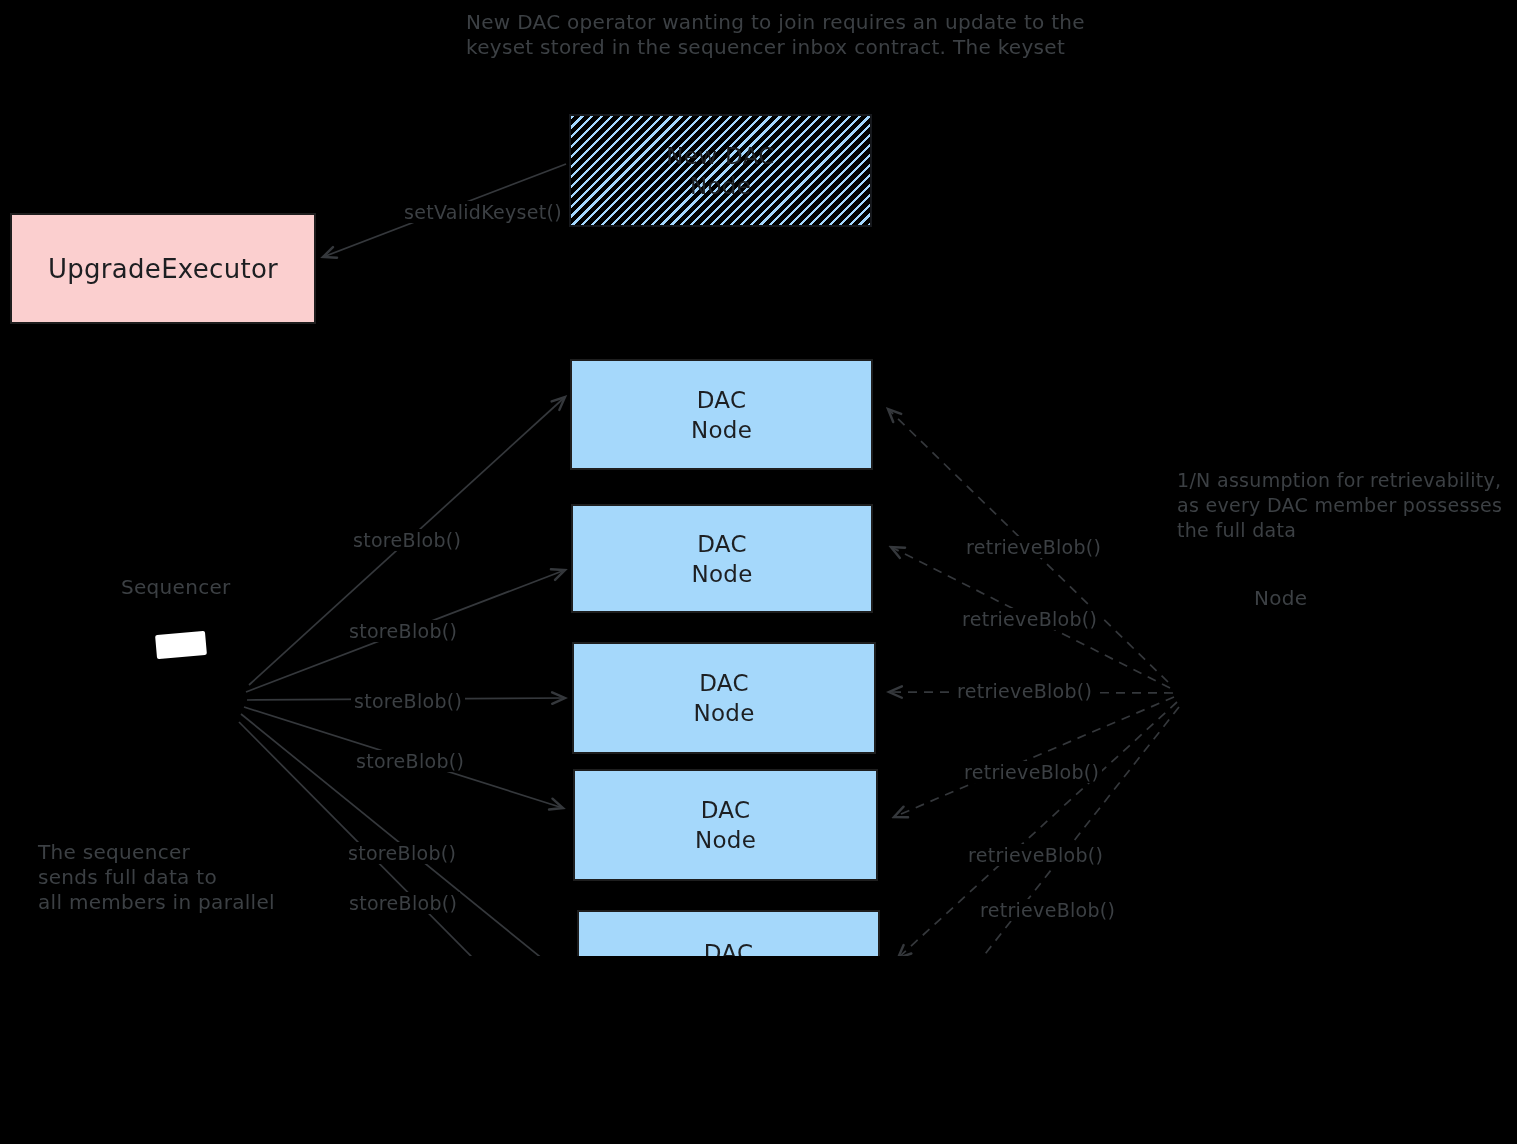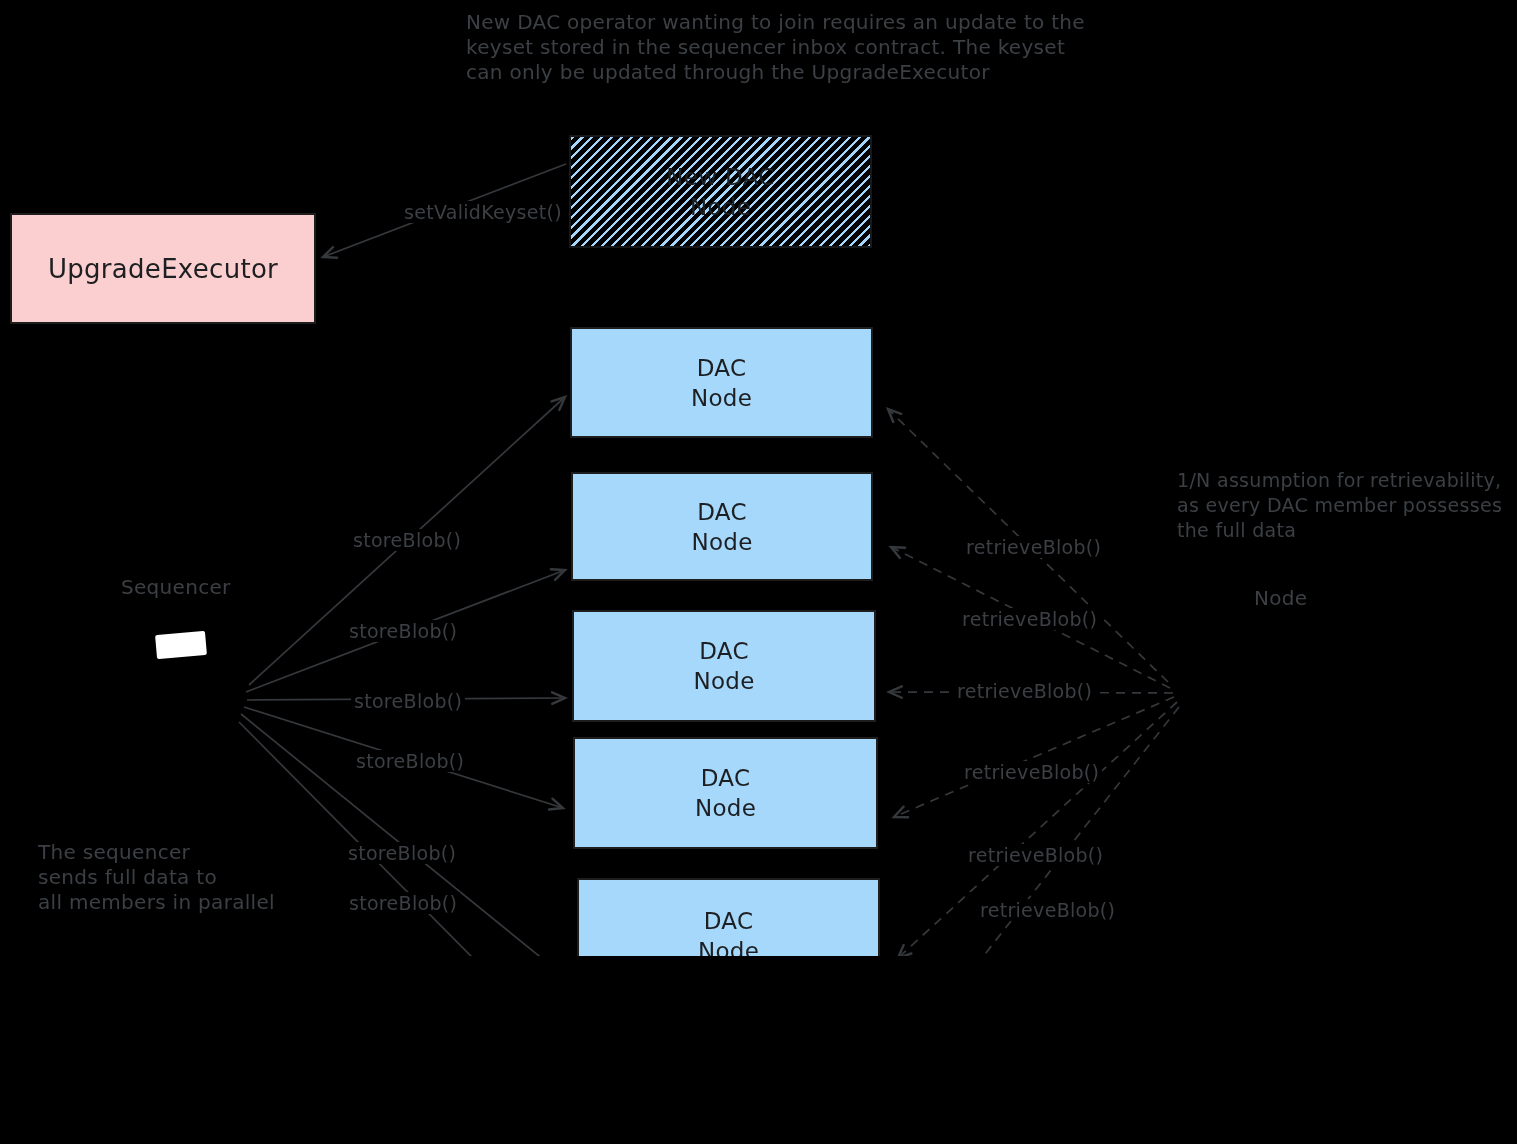--- a/index.html
+++ b/index.html
@@ -15,26 +15,25 @@
   }
   #arrow-layer{position:absolute;left:0;top:0;width:1517px;height:1144px;}
   .arrow{stroke:var(--arrow);stroke-width:1.7;fill:none;marker-end:url(#ah);}
   .dashed{stroke-dasharray:9 7;}
   #ah path{stroke:var(--arrow);}
   .box{
     position:absolute;border:2px solid var(--box-border);
     display:flex;flex-direction:column;align-items:center;justify-content:center;
     color:var(--box-text);font-size:23px;line-height:30px;text-align:center;
   }
-  .box.dac{background:var(--dac-node-fill);}
+  .box.dac{background:var(--dac-node-fill);margin-top:32px;}
   .box.pink{background:var(--upgrade-executor-fill);font-size:26px;}
   .box.hatched{
     border-color:#16181c;
     background:repeating-linear-gradient(135deg,var(--hatch-line) 0 2.2px,transparent 2.2px 7px);
-    margin-top:21px;
   }
   .note{position:absolute;color:var(--ink);font-size:20px;line-height:25px;white-space:nowrap;}
   .edge-label{
     position:absolute;color:var(--ink);font-size:19px;line-height:22px;
     background:var(--background);padding:0 3px;white-space:nowrap;
   }
   .actor-label{position:absolute;color:var(--ink);font-size:20px;white-space:nowrap;}
   #sequencer-mark{
     position:absolute;left:156px;top:633px;width:50px;height:24px;
     background:var(--sequencer-mark);transform:rotate(-5deg);border-radius:2px;
@@ -65,21 +64,20 @@
     <line class="arrow dashed" x1="1170" y1="688" x2="891" y2="547"></line>
     <line class="arrow dashed" x1="1173" y1="693" x2="889" y2="692"></line>
     <line class="arrow dashed" x1="1174" y1="697" x2="894" y2="817"></line>
     <line class="arrow dashed" x1="1177" y1="702" x2="898" y2="958"></line>
     <line class="arrow dashed" x1="1179" y1="707" x2="894" y2="1070"></line>
   </svg>
 
   <div class="note" style="left:466px;top:10px;">
     <div>New DAC operator wanting to join requires an update to the</div>
     <div>keyset stored in the sequencer inbox contract. The keyset</div>
-    <div>can only be updated through the UpgradeExecutor</div>
   </div>
 
   <div class="box hatched" style="left:569px;top:114px;width:303px;height:113px;">
     <span>New DAC</span>
     <span>Node</span>
   </div>
 
   <div class="box pink" style="left:10px;top:213px;width:306px;height:111px;">
     <span>UpgradeExecutor</span>
   </div>

